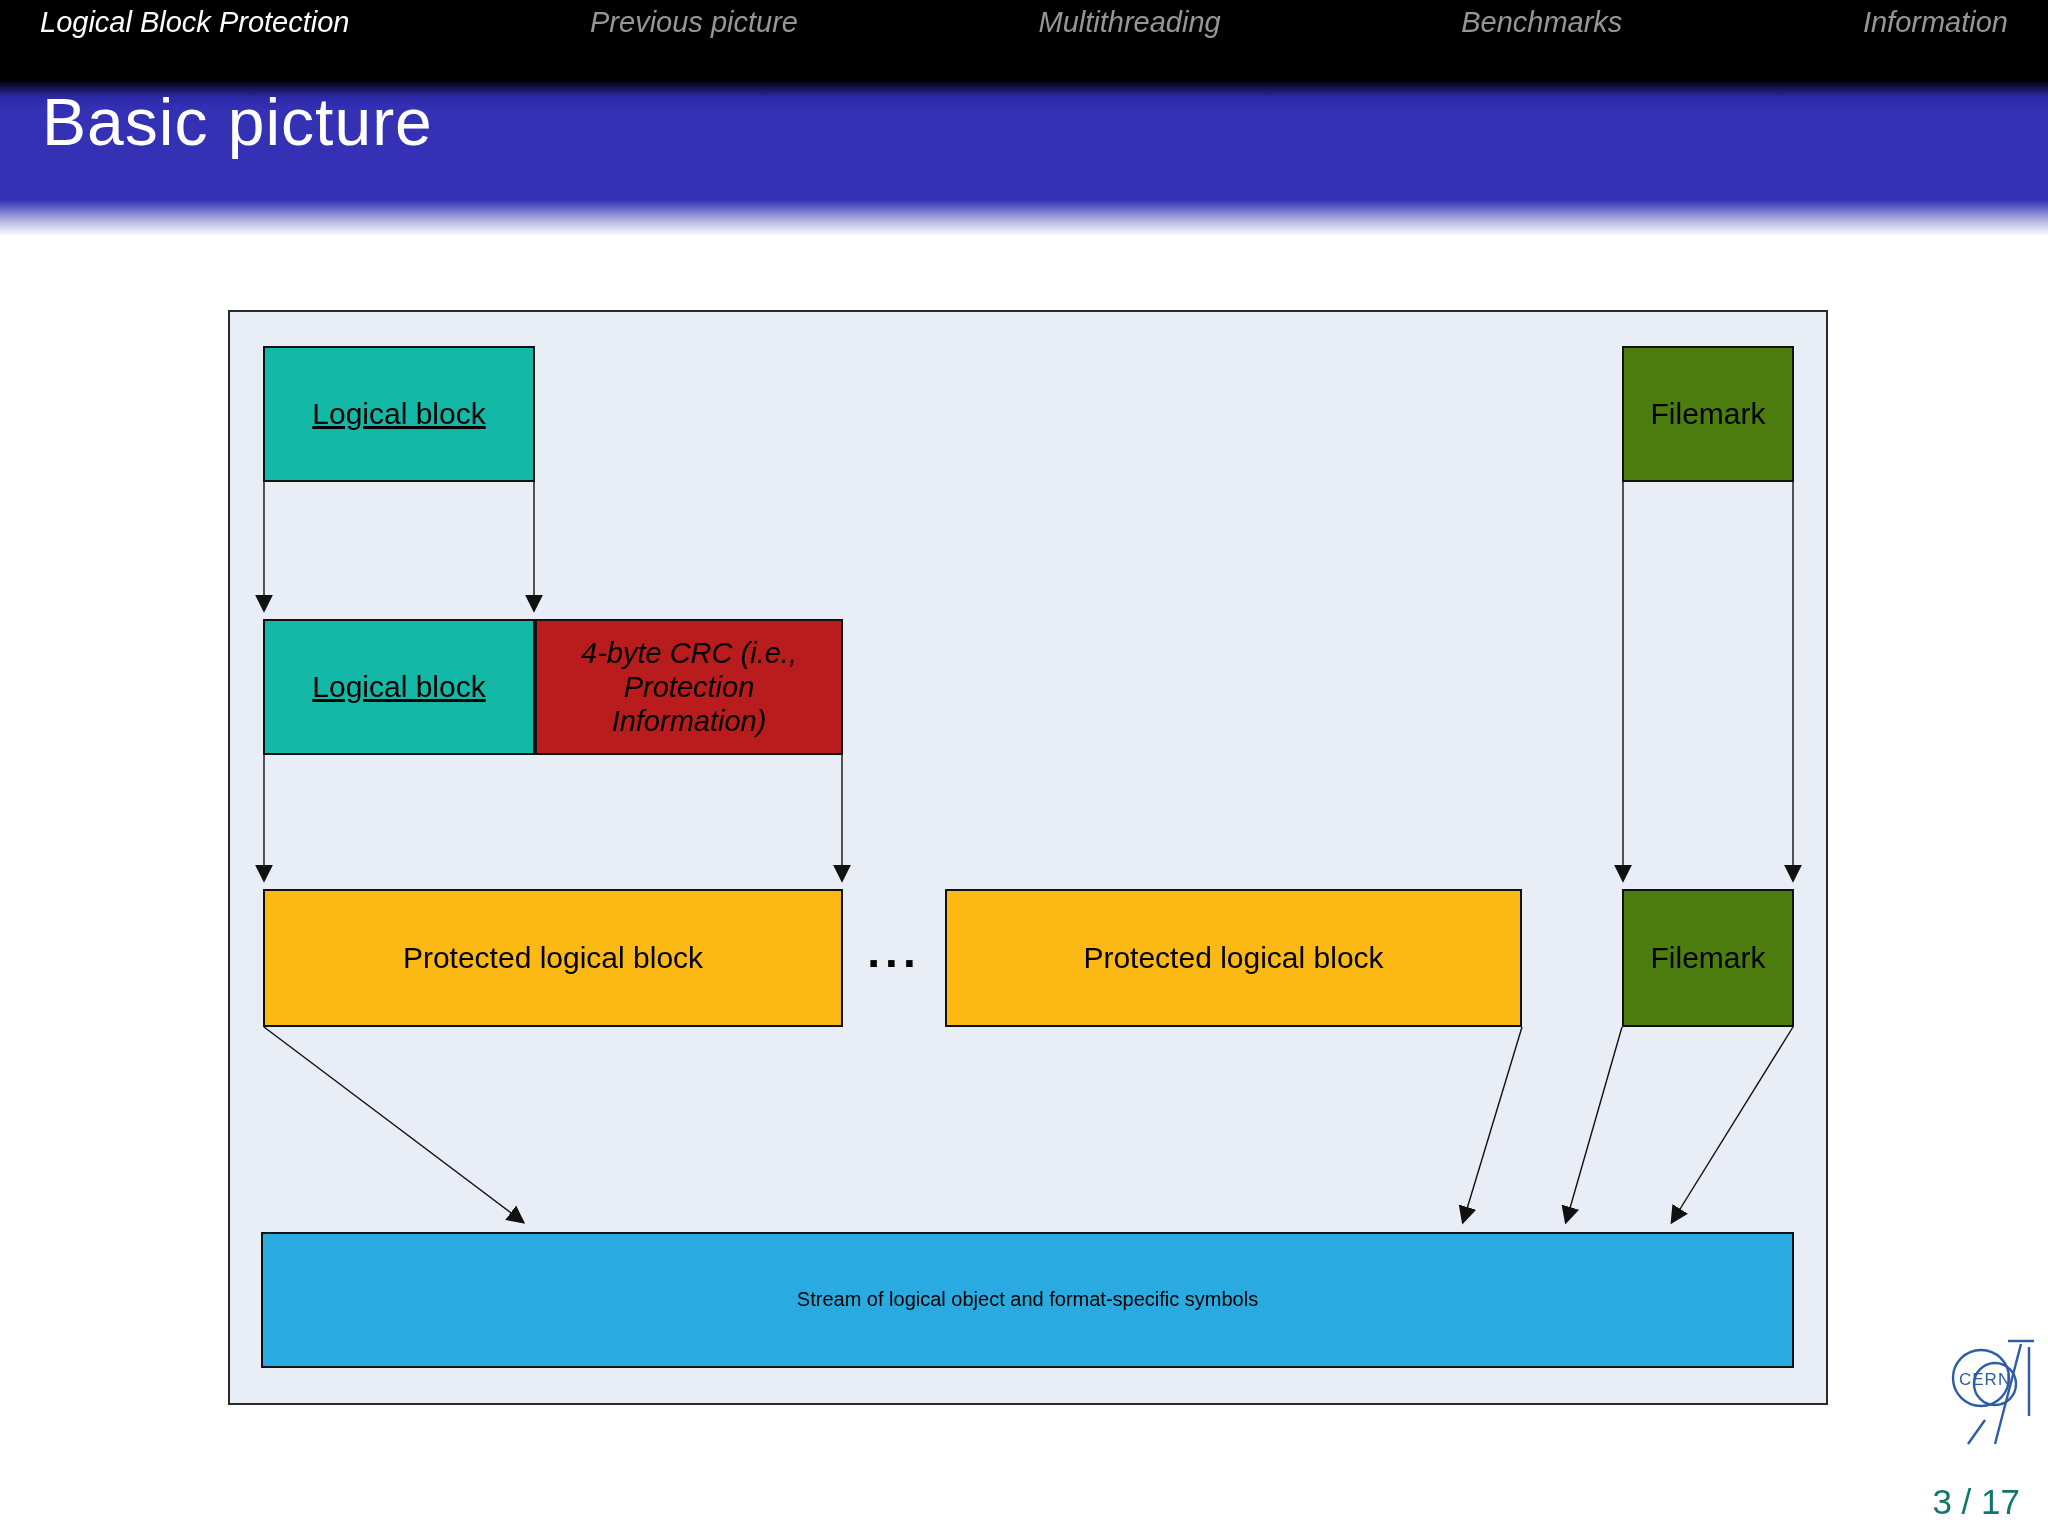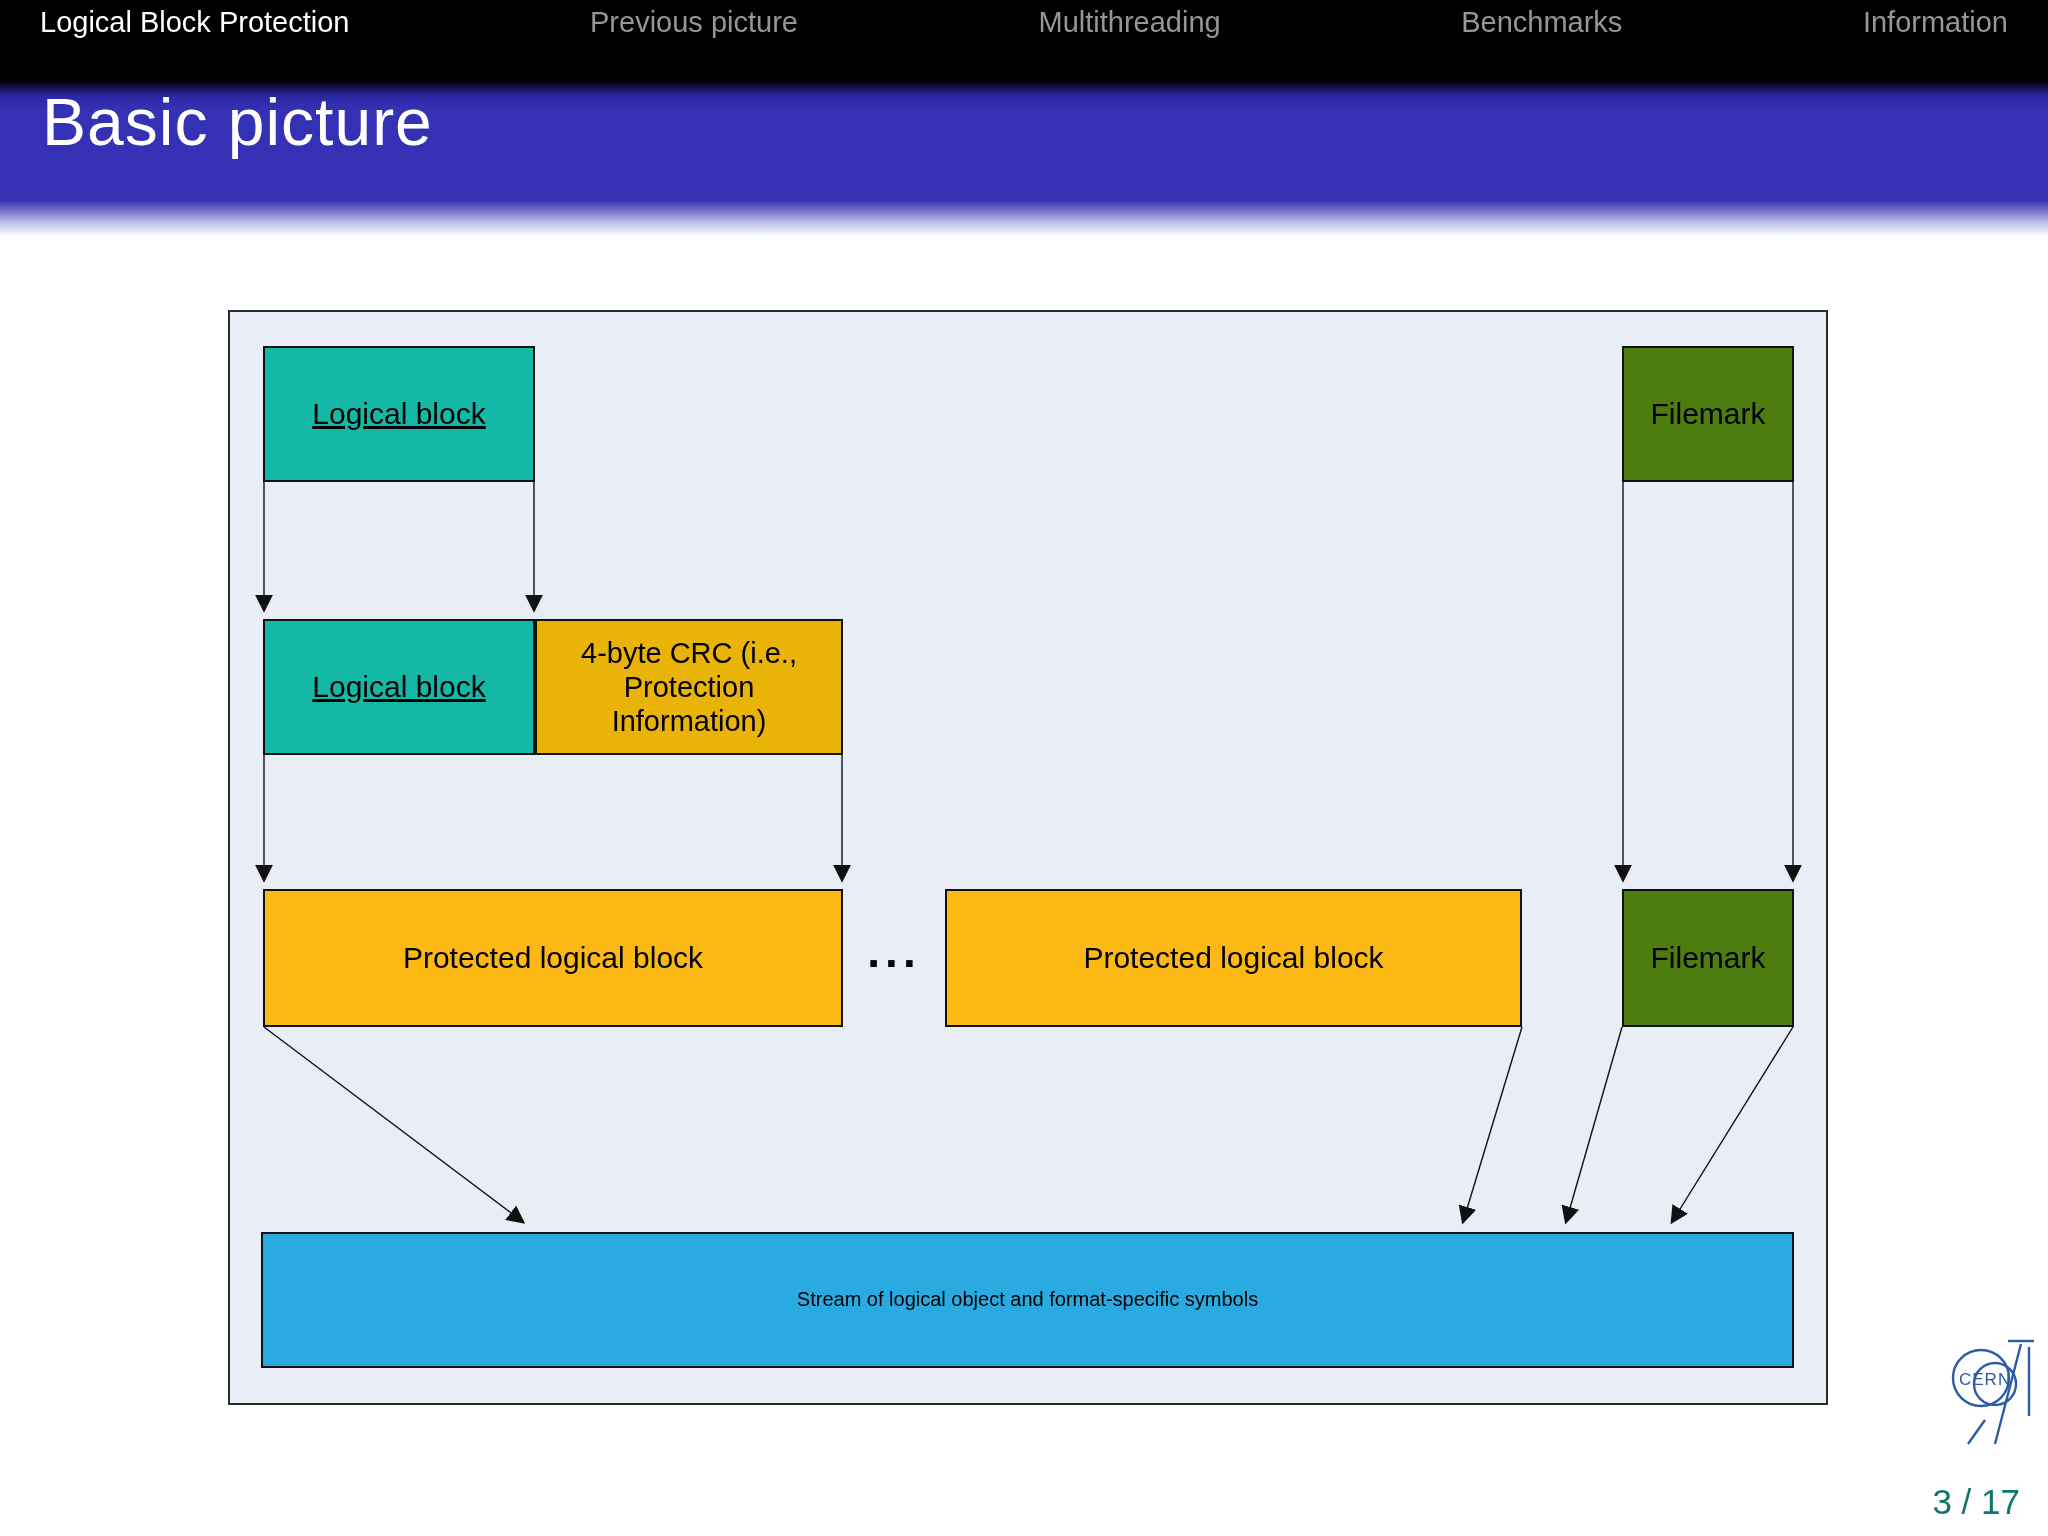--- a/index.html
+++ b/index.html
@@ -13,21 +13,21 @@
   .header{
     position:absolute; left:0; top:0; width:2048px; height:240px;
     background:linear-gradient(to bottom,
       #000000 0px, #000000 80px,
       #2c29a8 97px, #3431b4 110px,
       #3431b4 200px, #b9bce6 222px, #ffffff 236px);
   }
   .nav{
     position:absolute; left:0; top:0; width:2048px; height:60px;
     display:flex; justify-content:space-between;
-    padding:6px 40px 0 40px; box-sizing:border-box;
+    padding:6px 40px 0 40px; box-sizing:border-box;font-style:italic;
   }
   .nav-item{font-size:29px; color:#969696; white-space:nowrap; cursor:pointer;}
   .nav-item.active{color:#ffffff; font-weight:500;}
   .frame-title{
     position:absolute; left:42px; top:84px;
     font-size:66px; color:#ffffff; font-weight:400; letter-spacing:1px;text-align:center;
   }
 
   
   .diagram{
@@ -35,21 +35,21 @@
     background:#e9edf6; border:2px solid #2a2a2a; box-sizing:border-box;
   }
   .box{
     position:absolute; box-sizing:border-box;
     border:2px solid #111111;
     display:flex; align-items:center; justify-content:center;
     font-size:30px; color:#000; text-align:center; line-height:1.18;
   }
   .green {background:#14b8a6;text-decoration:underline;}
   .salmon{background:#4d7c0f;}
-  .bluebx{background:#eab308;}
+  .bluebx{background:#b91c1c;font-style:italic;}
   .orange{background:#fcb813;}
   .cyan  {background:#29abe2;}
 
   .b-logical1 {left:33px;   top:34px;  width:272px;  height:136px;}
   .b-filemark1{left:1392px; top:34px;  width:172px;  height:136px;}
   .b-logical2 {left:33px;   top:307px; width:272px;  height:136px;}
   .b-crc      {left:305px;  top:307px; width:308px;  height:136px; font-size:29px; padding:0 8px;}
   .b-prot1    {left:33px;   top:577px; width:580px;  height:138px;}
   .b-prot2    {left:715px;  top:577px; width:577px;  height:138px;}
   .b-filemark2{left:1392px; top:577px; width:172px;  height:138px;}

